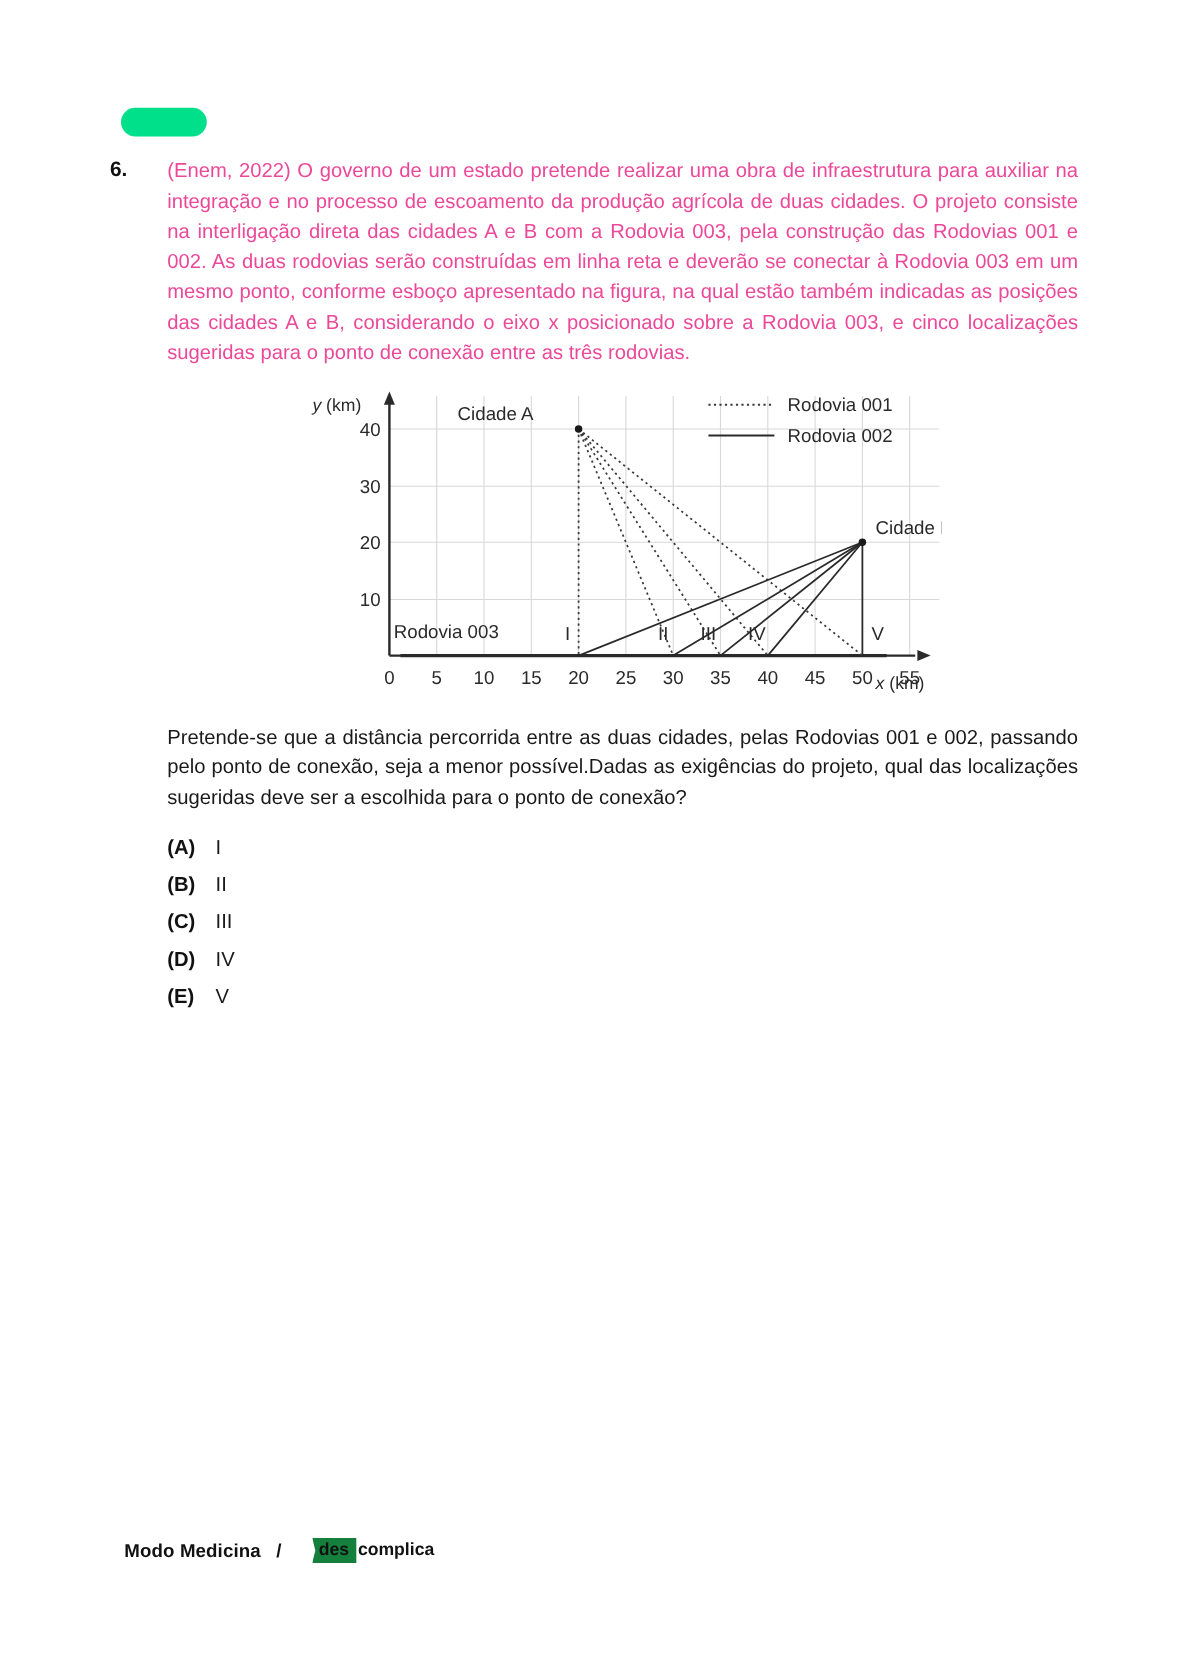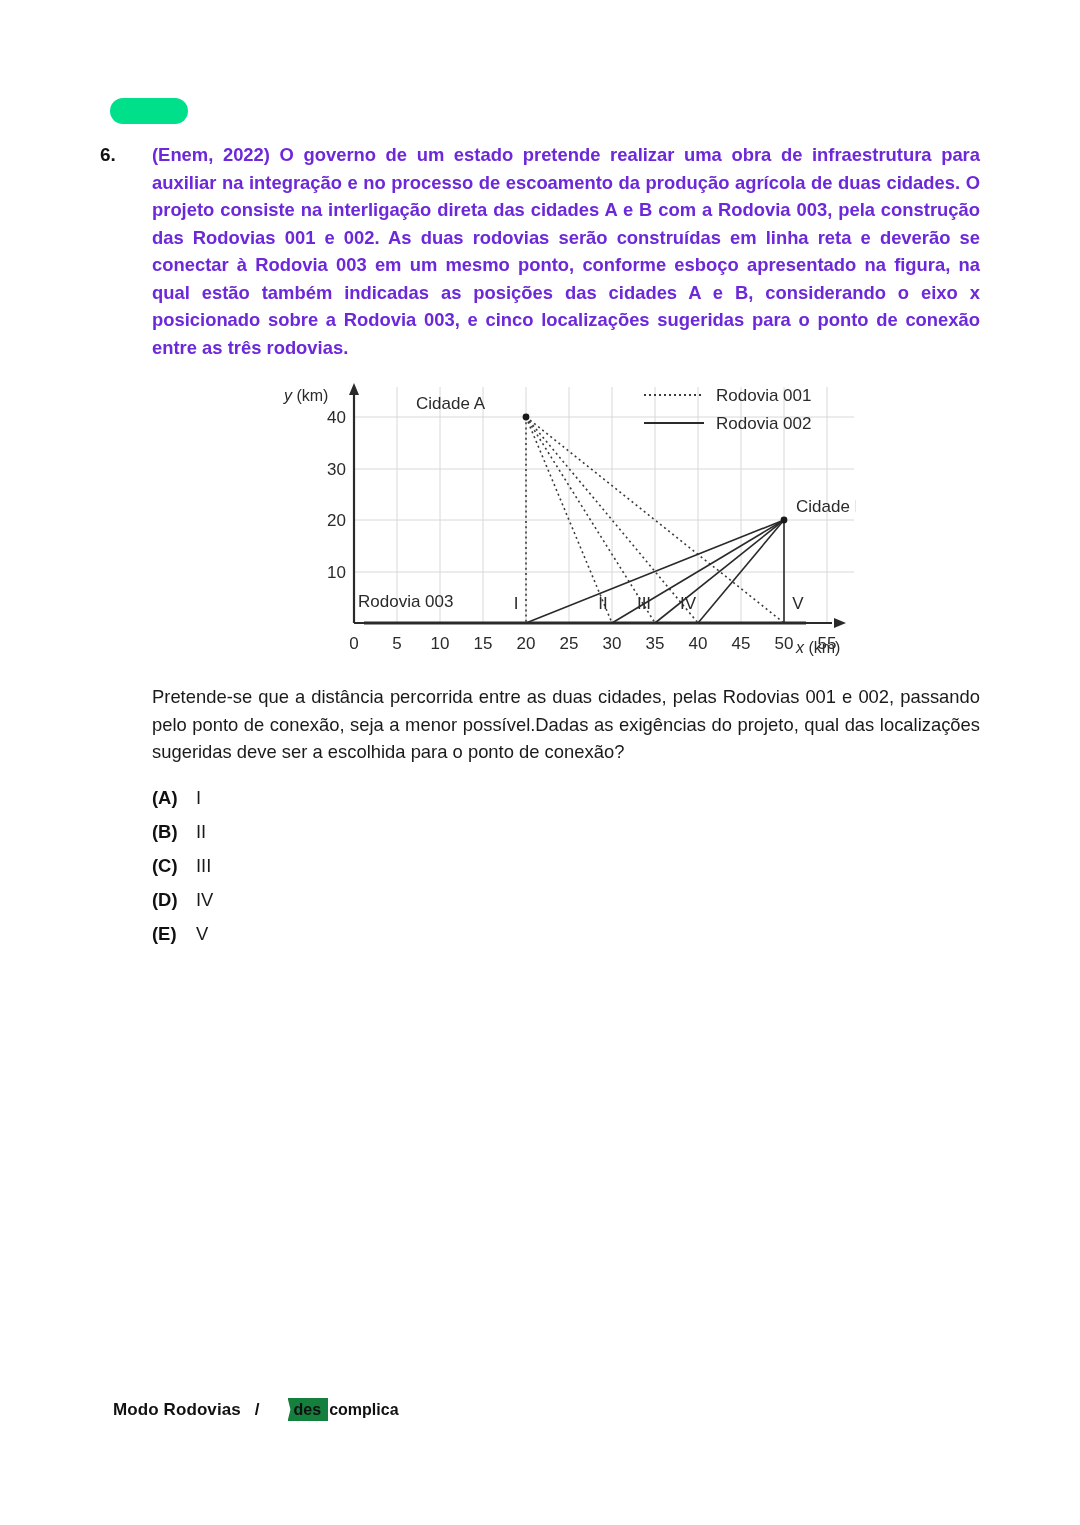--- a/index.html
+++ b/index.html
@@ -53,22 +53,21 @@
     color: #111111;
   }
   .q-body {
     flex: 1 1 auto;
   }
   .q-text {
     font-size: 18.4px;
     line-height: 27.5px;
     text-align: justify;
     text-justify: inter-word;
-    color: #6d28d9;
-    font-weight: bold;
+    color: #ec4899;
   }
 
   
   .figure-wrap {
     margin-top: 18px;
     display: flex;
     justify-content: center;
   }
   .figure {
     position: relative;
@@ -287,21 +286,21 @@
           <div class="alt">
             <span class="alt-key">(E)</span>
             <span class="alt-val">V</span>
           </div>
         </div>
       </div>
     </div>
   </div>
 
   <div class="footer">
-    <span class="footer-text">Modo Rodovias</span>
+    <span class="footer-text">Modo Medicina</span>
     <span class="footer-sep">/</span>
     <span class="logo">
       <span class="logo-mark">des</span>
       <span class="logo-word">complica</span>
     </span>
   </div>
 
 </div>
 
 </body></html>

